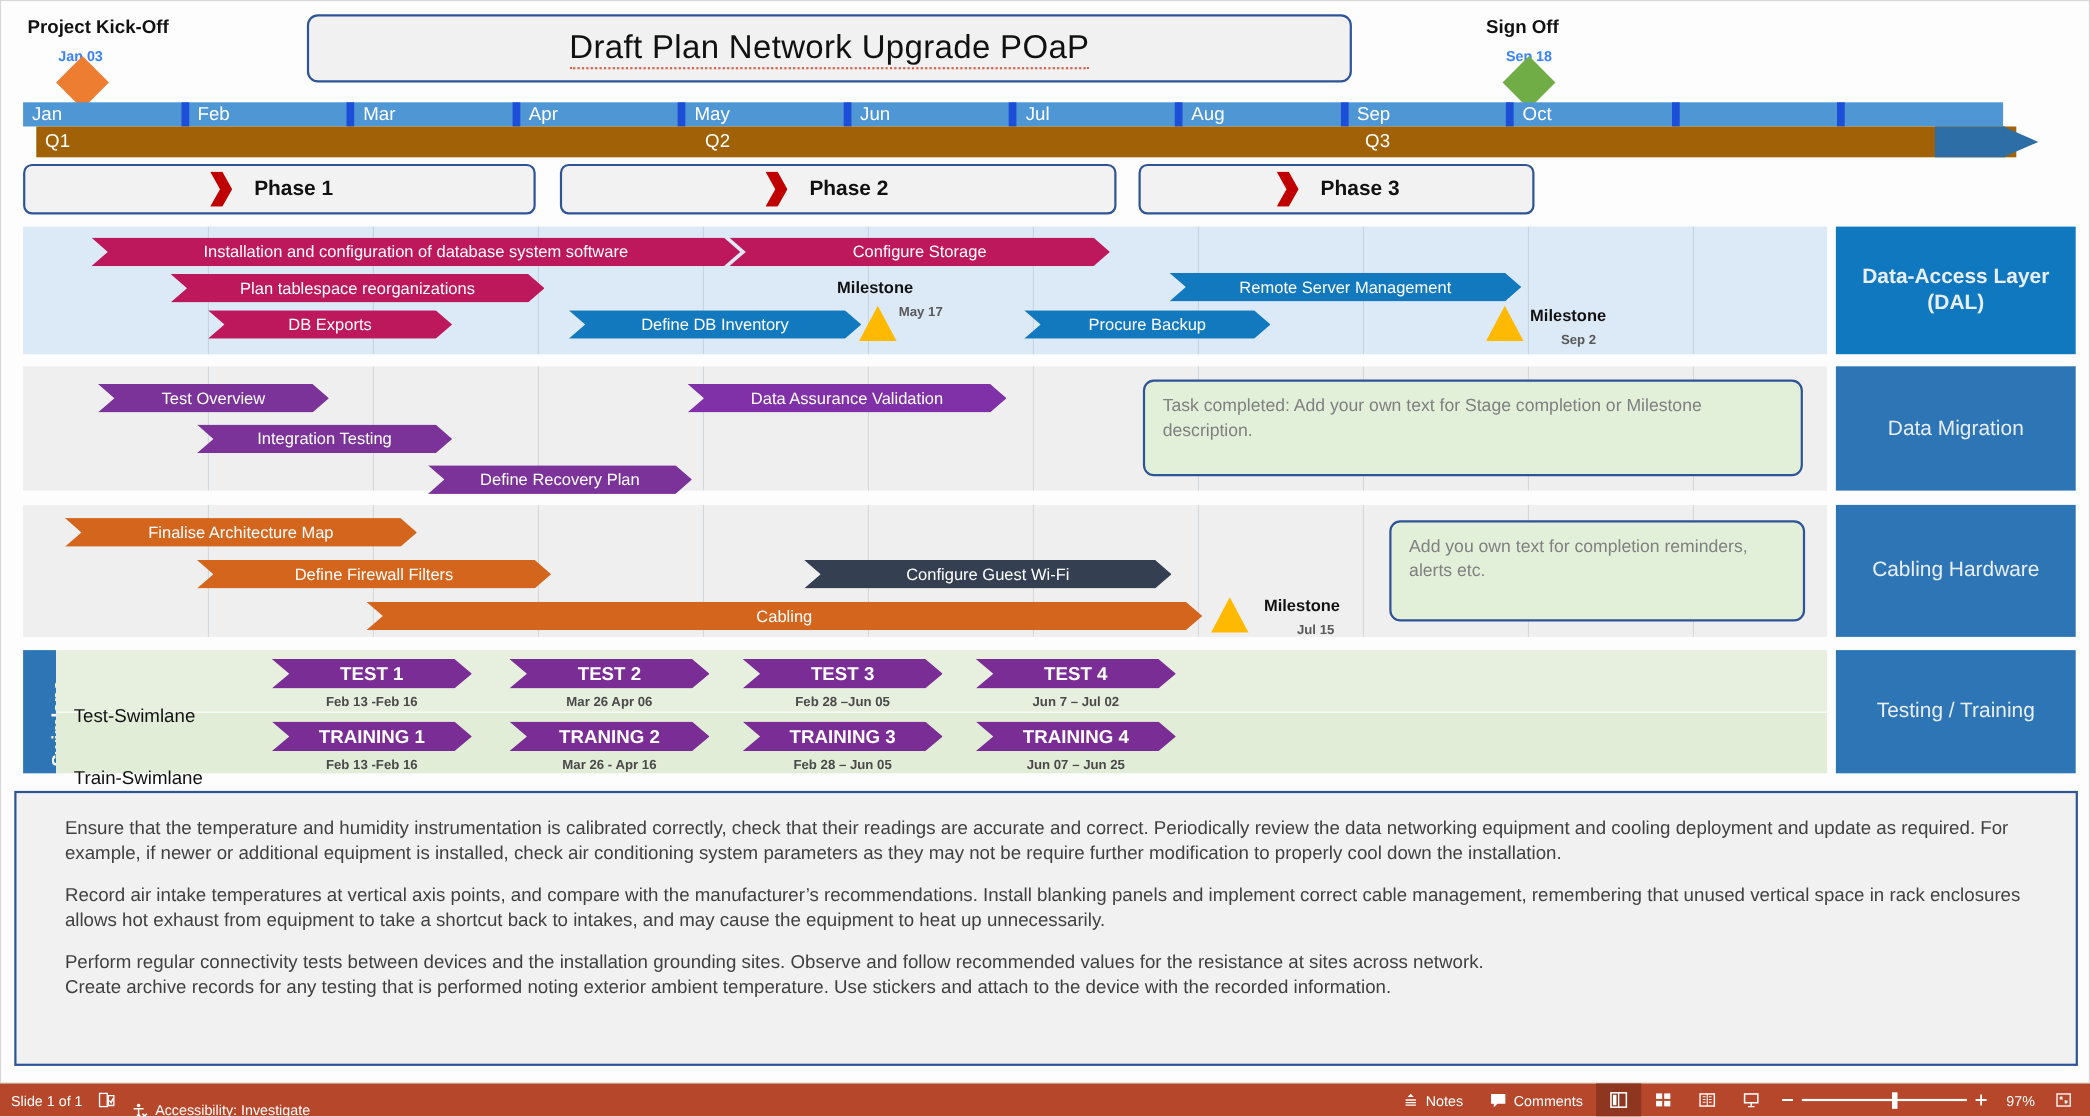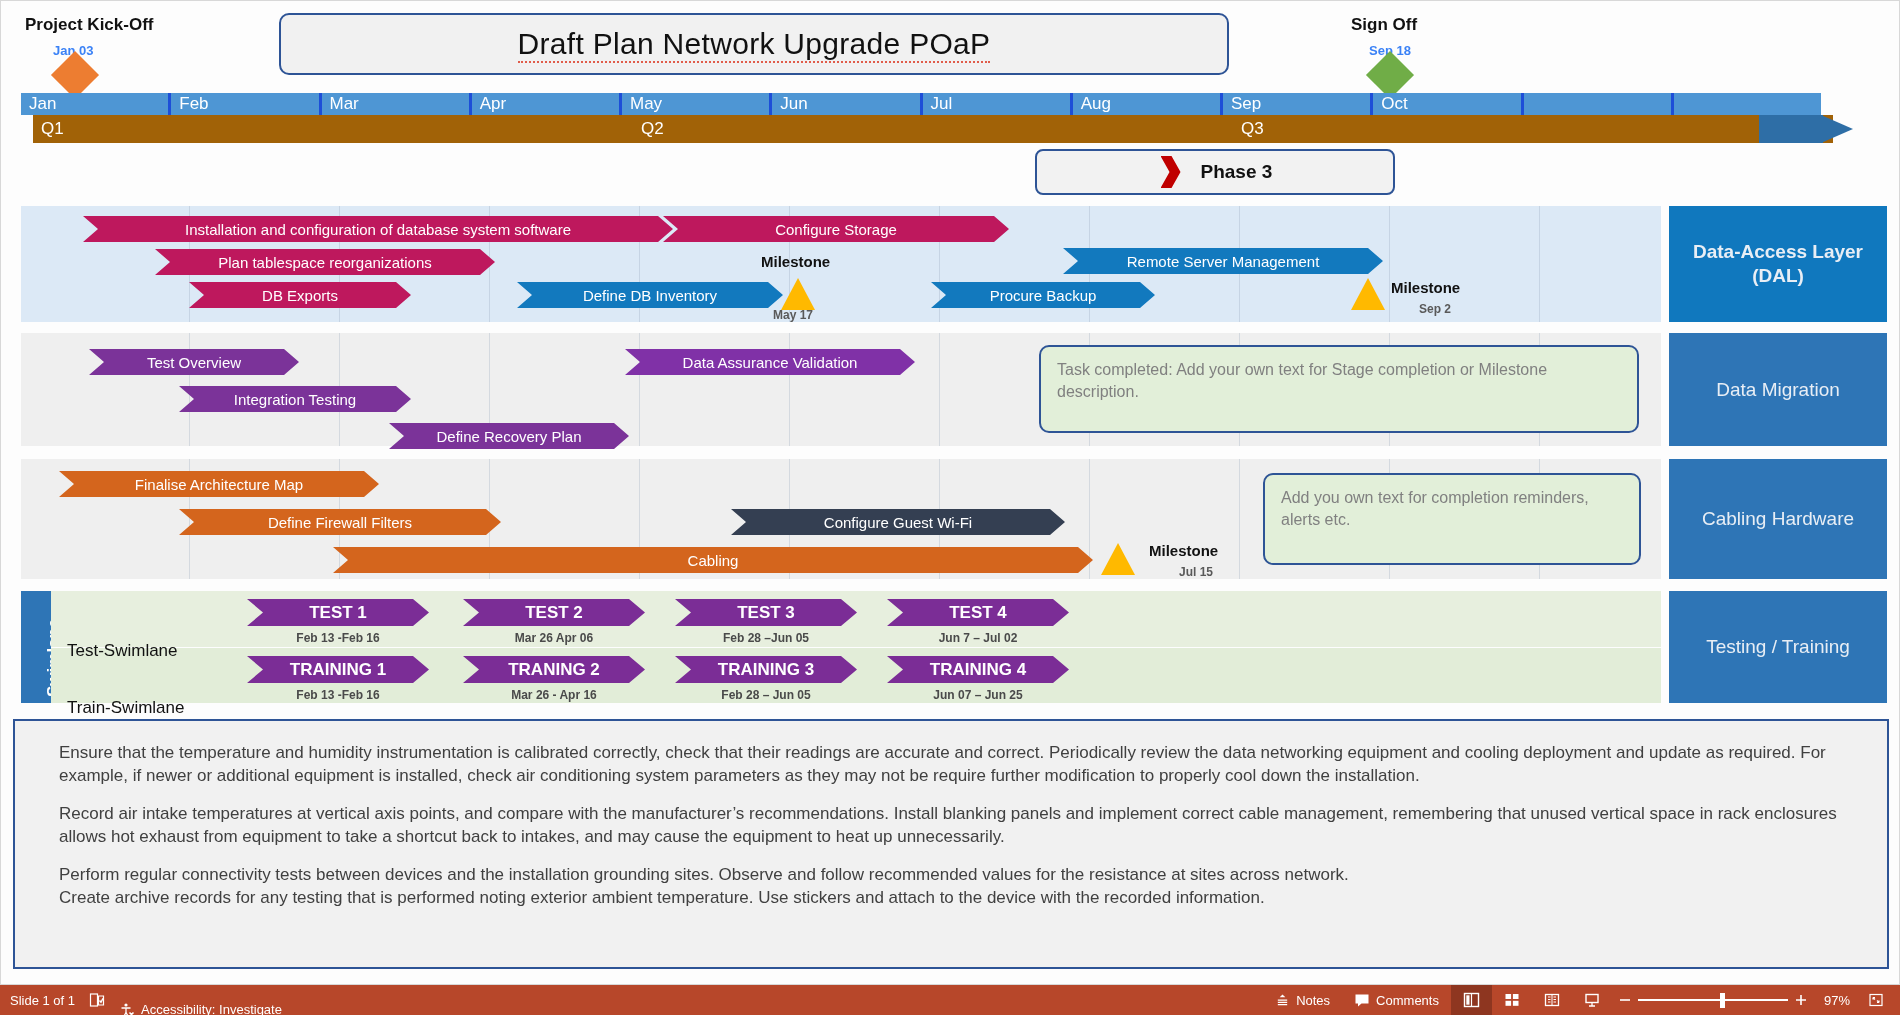--- a/index.html
+++ b/index.html
@@ -68,21 +68,21 @@
     position: absolute;
     left: 20px; top: 92px; width: 1800px; height: 22px;
     display: flex;
     background: #4E96D4;
   }
   .months .m {
     flex: 1;
     color: #fff;
     font-size: 17px;
     padding-left: 8px;
-    border-right: 3px solid #1d4ed8;
+    border-right: 7px solid #1d4ed8;
     line-height: 22px;
     font-weight: 400;
   }
   .months .m:last-child { border-right: none; }
   .quarters {
     position: absolute;
     left: 32px; top: 114px; width: 1800px; height: 28px;
     display: flex;
     background: #a16207;
   }
@@ -333,20 +333,28 @@
     </div>
 
     <div class="quarters">
       <div class="q">Q1</div>
       <div class="q">Q2</div>
       <div class="q">Q3</div>
     </div>
     <div class="qtail"></div>
     <div class="qarrow"></div>
 
+    <div class="phase" style="left:20px; width:466px;">
+      <div class="chev"></div>
+      <div class="plabel">Phase 1</div>
+    </div>
+    <div class="phase" style="left:508px; width:506px;">
+      <div class="chev"></div>
+      <div class="plabel">Phase 2</div>
+    </div>
     <div class="phase" style="left:1034px; width:360px;">
       <div class="chev"></div>
       <div class="plabel">Phase 3</div>
     </div>
 
     <div class="row" style="top:205px; height:116px;">
       <div class="row-band" style="background:#DCE9F6;"></div>
       <div class="gridline" style="left:168px;"></div>
       <div class="gridline" style="left:318px;"></div>
       <div class="gridline" style="left:468px;"></div>
@@ -363,21 +371,21 @@
 
       <div class="bar b-lightblue" style="left:134px; top:43px; width:340px;">Plan tablespace reorganizations</div>
       <div class="bar b-blue" style="left:1042px; top:42px; width:320px;">Remote Server Management</div>
 
       <div class="bar b-lightblue" style="left:168px; top:76px; width:222px;">DB Exports</div>
       <div class="bar b-blue" style="left:496px; top:76px; width:266px;">Define DB Inventory</div>
       <div class="bar b-blue" style="left:910px; top:76px; width:224px;">Procure Backup</div>
 
       <div class="mtri" style="left:760px; top:72px;"></div>
       <div class="mlabel" style="left:740px; top:47px;">Milestone</div>
-      <div class="mdate" style="left:752px; top:70px;margin-top:32px;">May 17</div>
+      <div class="mdate" style="left:796px; top:70px;">May 17</div>
 
       <div class="mtri" style="left:1330px; top:72px;"></div>
       <div class="mlabel" style="left:1370px; top:73px;">Milestone</div>
       <div class="mdate" style="left:1398px; top:96px;">Sep 2</div>
     </div>
     <div class="rowlabel dark" style="left:1668px; top:205px; height:116px;">Data-Access Layer (DAL)</div>
 
     <div class="row" style="top:332px; height:113px;">
       <div class="row-band" style="background:#EFEFEF;"></div>
       <div class="gridline" style="left:168px;"></div>

